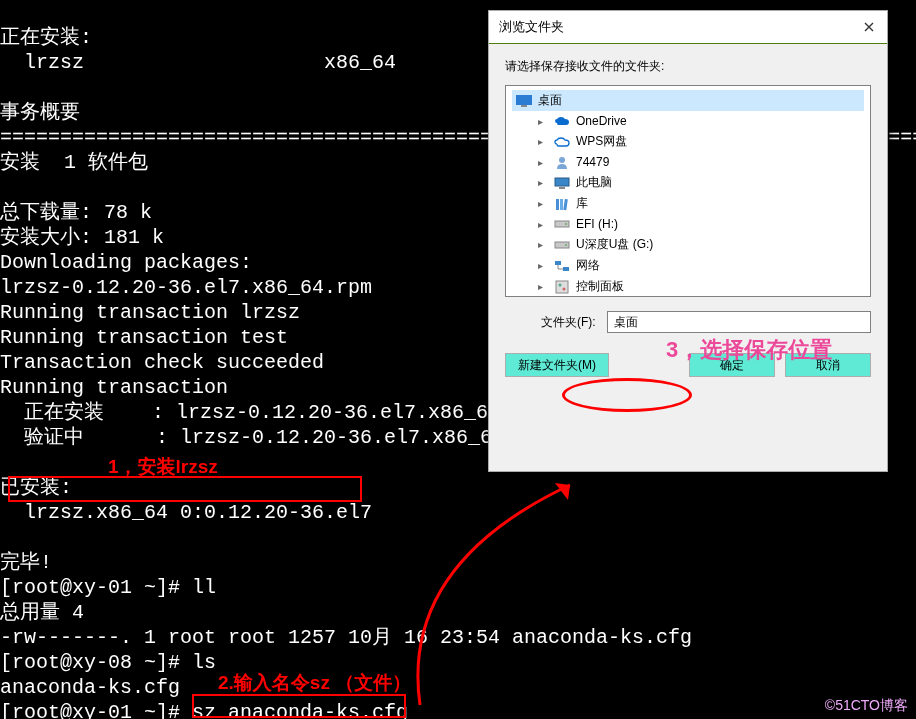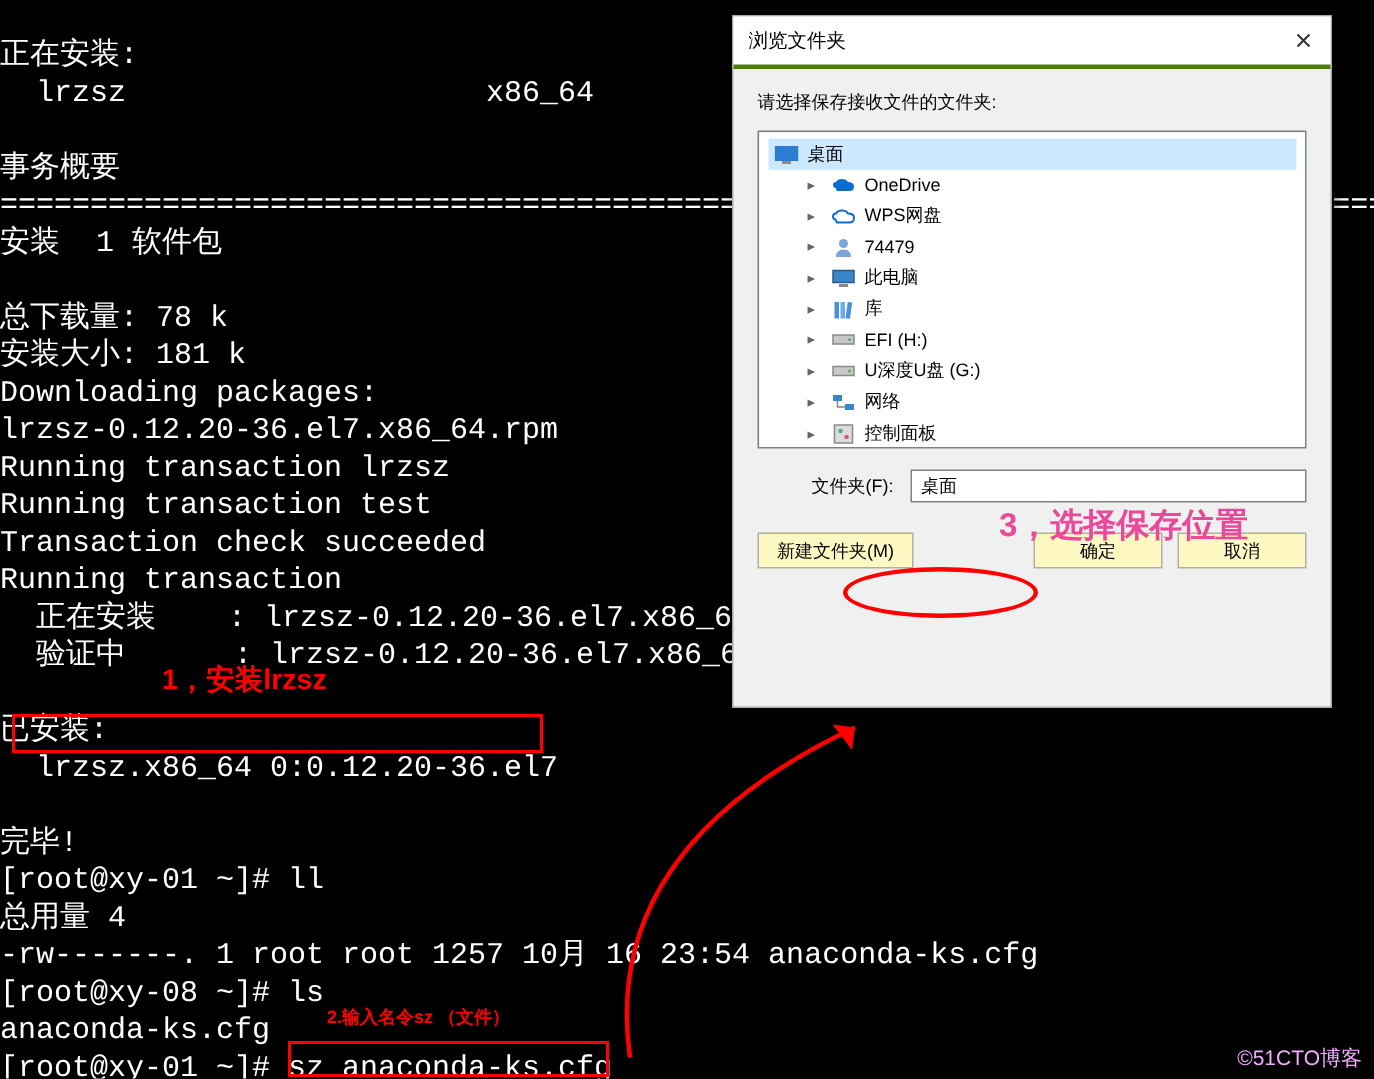--- a/index.html
+++ b/index.html
@@ -22,39 +22,39 @@
   .red-box-1 {
     position: absolute;
     left: 8px; top: 476px; width: 354px; height: 26px;
     border: 2px solid #ff0000;
   }
   .red-box-2 {
     position: absolute;
     left: 192px; top: 694px; width: 214px; height: 24px;
     border: 2px solid #ff0000;
   }
-  .anno-1 { position: absolute; left: 108px; top: 440px; color: #ff0000; font-weight: bold; font-size: 19px; font-family: "Microsoft YaHei", sans-serif; }
-  .anno-2 { position: absolute; left: 218px; top: 670px; color: #ff0000; font-weight: bold; font-size: 12px; font-family: "Microsoft YaHei", sans-serif; }
+  .anno-1 { position: absolute; left: 108px; top: 454px; color: #ff0000; font-weight: bold; font-size: 19px; font-family: "Microsoft YaHei", sans-serif; }
+  .anno-2 { position: absolute; left: 218px; top: 670px; color: #ff0000; font-weight: bold; font-size: 19px; font-family: "Microsoft YaHei", sans-serif; }
   .anno-3 { position: absolute; left: 666px; top: 335px; color: #ec4899; font-weight: bold; font-size: 22px; font-family: "Microsoft YaHei", sans-serif; }
 
   
   .dialog {
     position: absolute;
     left: 488px; top: 10px;
     width: 400px; height: 462px;
     background: #f0f0f0;
     border: 1px solid #aaa;
     font-family: "Microsoft YaHei", "Segoe UI", sans-serif;
     font-size: 12px;
     color: #000;
     box-shadow: 2px 2px 8px rgba(0,0,0,.5);
   }
   .dlg-title {
     display: flex; justify-content: space-between; align-items: center;
-    background: #fff; padding: 6px 4px 6px 10px; border-bottom: 3px solid #4d7c0f;
+    background: #fff; padding: 6px 4px 6px 10px; border-bottom: 1px solid #4d7c0f;
     font-size: 13px;
   }
   .dlg-close {
     width: 28px; height: 20px; display: flex; align-items: center; justify-content: center;
     cursor: pointer;
   }
   .dlg-body { padding: 14px 16px 12px 16px; }
   .dlg-prompt { font-size: 12px; }
   .tree {
     border: 1px solid #808080; background: #fff;
@@ -76,21 +76,21 @@
   .folder-row label { font-size: 12px; min-width: 60px; }
   .folder-input {
     flex: 1; height: 22px; border: 1px solid #808080; background: #fff;
     padding: 0 6px; font-size: 12px; font-family: inherit;
   }
   .dlg-buttons {
     display: flex; gap: 10px; margin-top: 20px; justify-content: flex-start;
   }
   .btn {
     height: 24px; padding: 0 12px; min-width: 86px;
-    background: #fef9c3; border: 1px solid #adadad;
+    background: #5eead4; border: 1px solid #adadad;
     font-size: 12px; font-family: inherit; cursor: pointer;
   }
   .btn-spacer { flex: 1; }
   .sel { background: #cce8ff; }
 
   .oval {
     position: absolute;
     left: 562px; top: 378px;
     width: 130px; height: 34px;
     border: 3px solid #ff0000;

